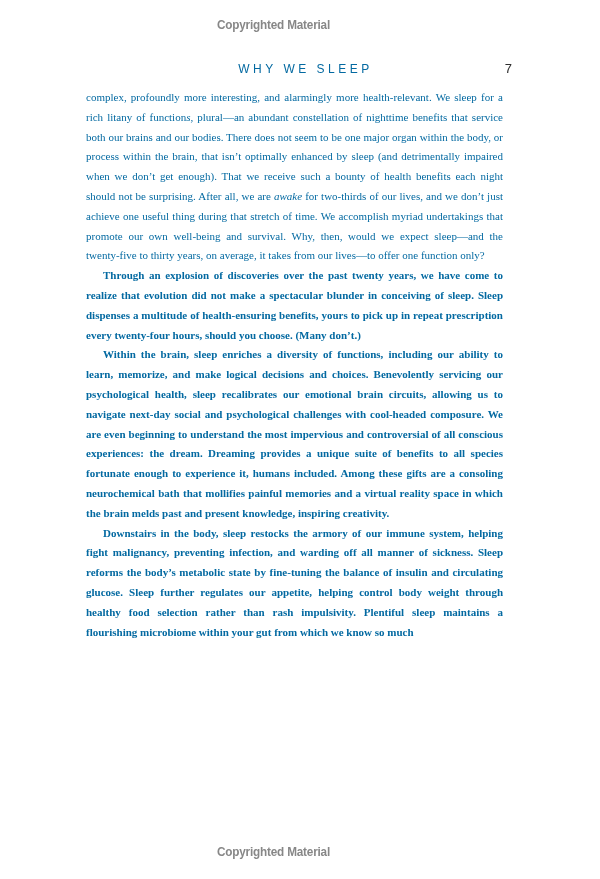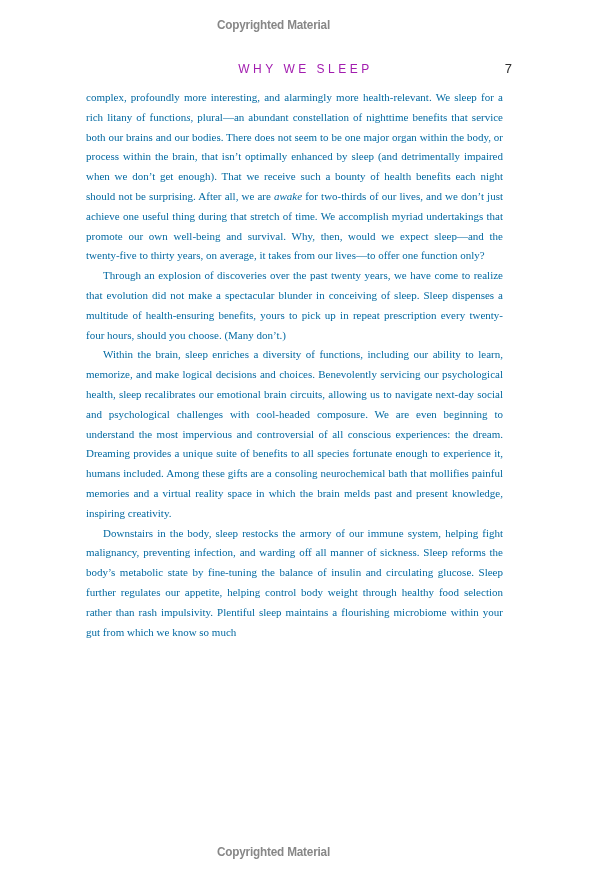--- a/index.html
+++ b/index.html
@@ -35,21 +35,21 @@
     width: 417px;
     height: 16px;
   }
   .head-title {
     width: 100%;
     text-align: center;
     font-family: "Liberation Sans", sans-serif;
     font-weight: 400;
     font-size: 12px;
     letter-spacing: 3.5px;
-    color: #a21caf;
+    color: #0369a1;
   }
   .page-number {
     position: absolute;
     right: 2px;
     top: -1px;
     font-family: "Liberation Sans", sans-serif;
     font-weight: 400;
     font-size: 13px;
     color: #2f2f2f;
   }
@@ -63,20 +63,21 @@
     line-height: 19.8px;
     color: #0369a1;
     text-align: justify;
   }
   .body-text p {
     margin: 0;
     padding: 0;
   }
   .body-text p.indented {
     text-indent: 17px;
+    font-weight: bold;
   }
   .body-text em {
     font-style: italic;
   }
 </style>
 </head>
 <body>
 
 <div class="page">
 

